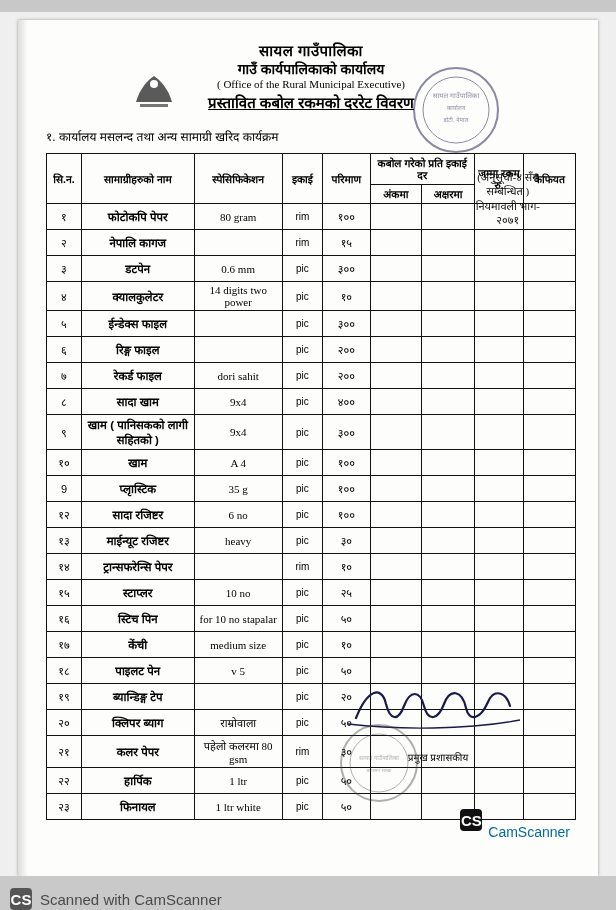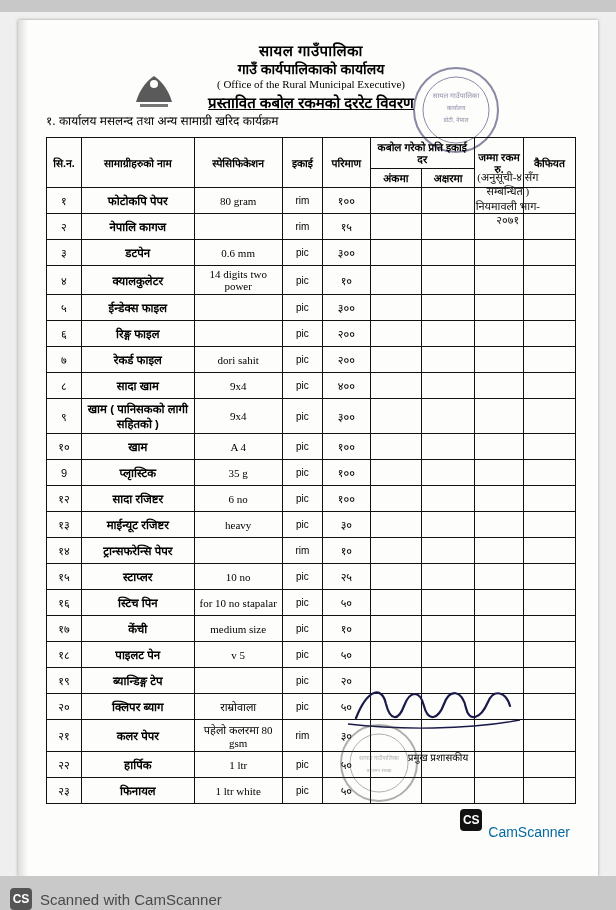--- a/index.html
+++ b/index.html
@@ -44,21 +44,21 @@
     text-align:center;margin-top:0;
     font-size:15px;font-weight:bold;font-family:"Liberation Sans",sans-serif;
     text-decoration:underline;
     position:relative;
   }
   .subnote{
     position:absolute;right:36px;top:128px;font-size:11px;line-height:1.3;
     text-align:center;color:#111;
   }
   .sec{
-    font-size:12px;font-family:"Liberation Sans",sans-serif;
+    margin-top:16px;font-size:12px;font-family:"Liberation Sans",sans-serif;
   }
   table{
     border-collapse:collapse;width:100%;margin-top:8px;
     font-family:"Liberation Sans",sans-serif;
   }
   th,td{
     border:1px solid #111;
     font-size:11px;
     text-align:center;
     padding:2px 2px;
@@ -84,21 +84,21 @@
   .sign .r1{font-size:9px;margin-top:2px;}
   .sign .r2{font-size:10px;margin-top:12px;font-family:"Liberation Sans",sans-serif;}
   .roundstamp{
     position:absolute;left:318px;top:700px;width:86px;height:86px;opacity:.4;
   }
   .cs-badge{
     position:absolute;right:28px;bottom:36px;display:flex;align-items:center;gap:6px;
   }
   .cs-logo{
     width:22px;height:22px;border-radius:4px;background:#111;color:#fff;
-    font-size:12px;font-weight:bold;display:flex;align-items:center;justify-content:center;
+    font-size:15px;font-weight:bold;display:flex;align-items:center;justify-content:center;
     font-family:"Liberation Sans",sans-serif;
   }
   .cs-text{font-size:14px;font-family:"Liberation Sans",sans-serif;color:#0369a1;margin-top:24px;}
   .footer{
     position:absolute;left:0;bottom:0;width:616px;height:46px;
     background:#c9c9c9;display:flex;align-items:center;gap:8px;padding-left:10px;
   }
   .footer .cs-logo{background:#555;}
   .footer .txt{font-size:15px;color:#4a4a4a;font-family:"Liberation Sans",sans-serif;text-align:center;}
 </style>

